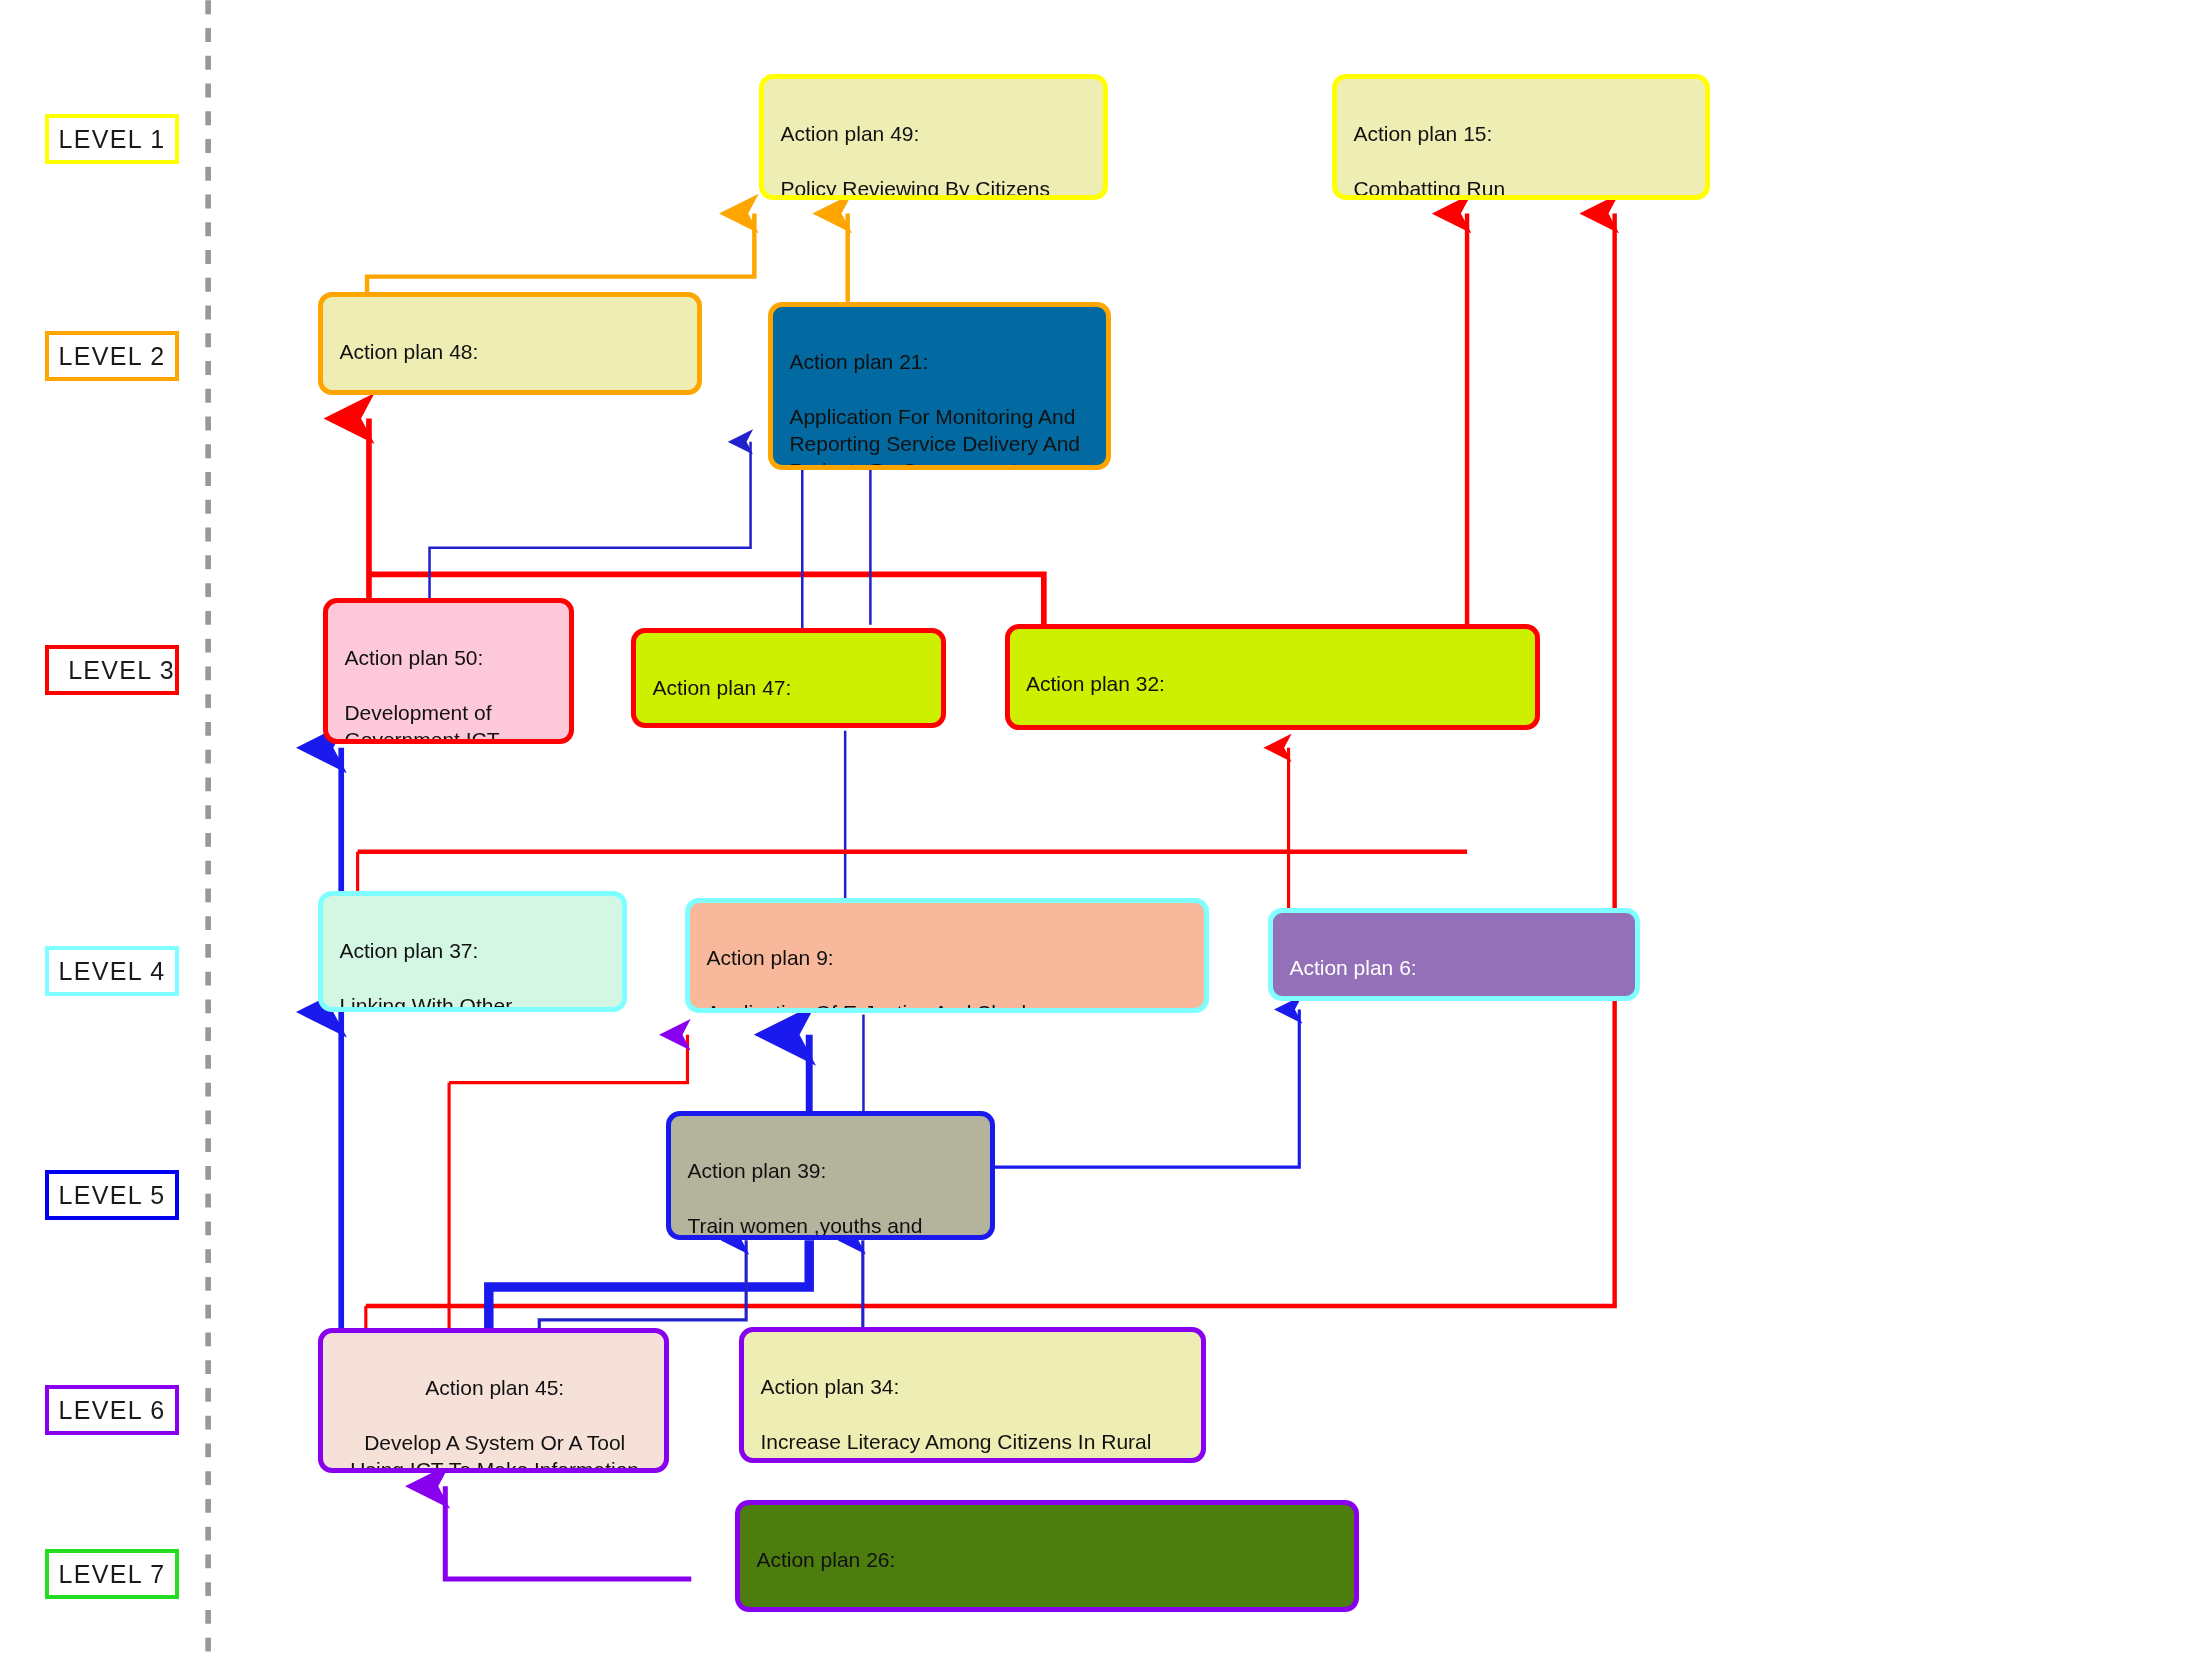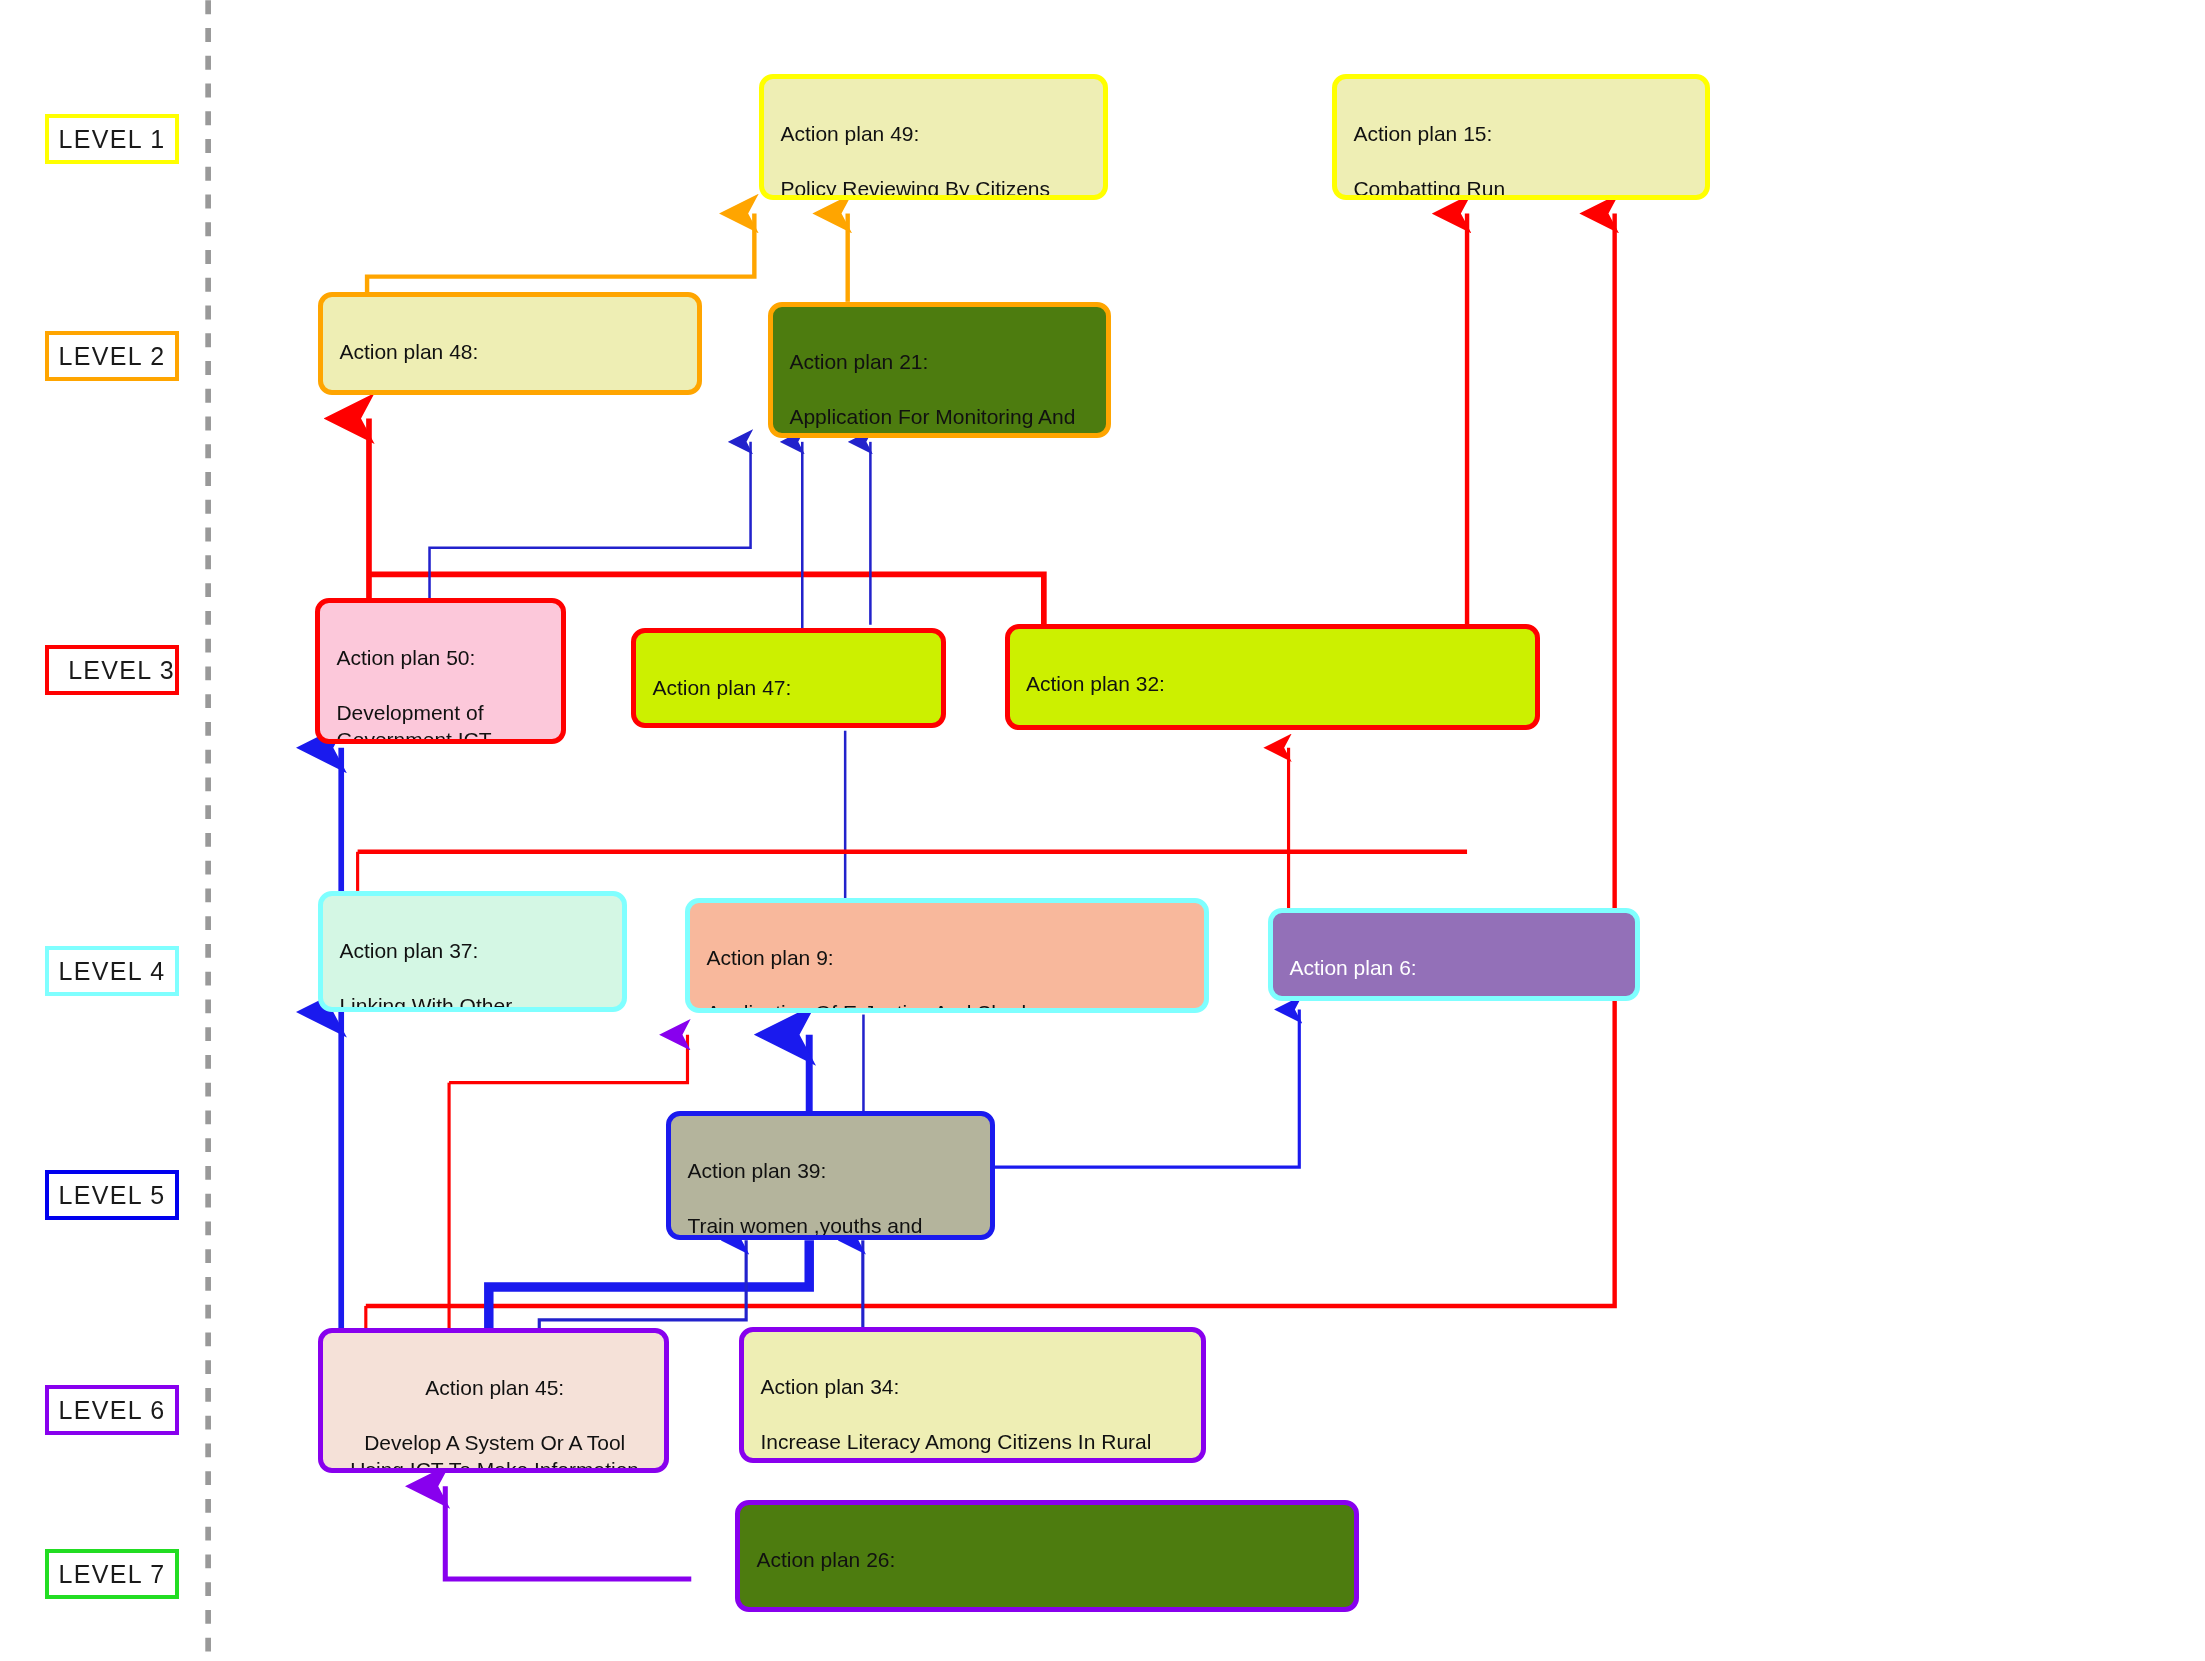--- a/index.html
+++ b/index.html
@@ -147,28 +147,28 @@
     <div>Combatting Run
 Away Impunity Via Restorative Justice</div>
   </div>
 
   <div class="node" style="left:274px;top:292px;width:384px;height:103px;background:#eeeeb4;border-color:#ffa500;">
     <div>Action plan 48:</div>
     <div>STRUCTURED DIALOGUE FOR
 YOUTH PARTICIPATION IN GOVERNANCE</div>
   </div>
 
-  <div class="node" style="left:724px;top:302px;width:343px;height:136px;background:#4d7c0f;border-color:#ffa500;">
+  <div class="node" style="left:724px;top:302px;width:343px;height:168px;background:#0369a1;border-color:#ffa500;">
     <div>Action plan 21:</div>
     <div>Application For Monitoring And
 Reporting Service Delivery And
 Projects By Government</div>
   </div>
 
-  <div class="node" style="left:271px;top:598px;width:251px;height:146px;background:#fcc8da;border-color:#ff0000;">
+  <div class="node" style="left:279px;top:598px;width:251px;height:146px;background:#fcc8da;border-color:#ff0000;">
     <div>Action plan 50:</div>
     <div>Development of
 Government ICT
 systems And Facilities</div>
   </div>
 
   <div class="node" style="left:587px;top:628px;width:315px;height:100px;background:#ccf000;border-color:#ff0000;">
     <div>Action plan 47:</div>
     
   </div>

